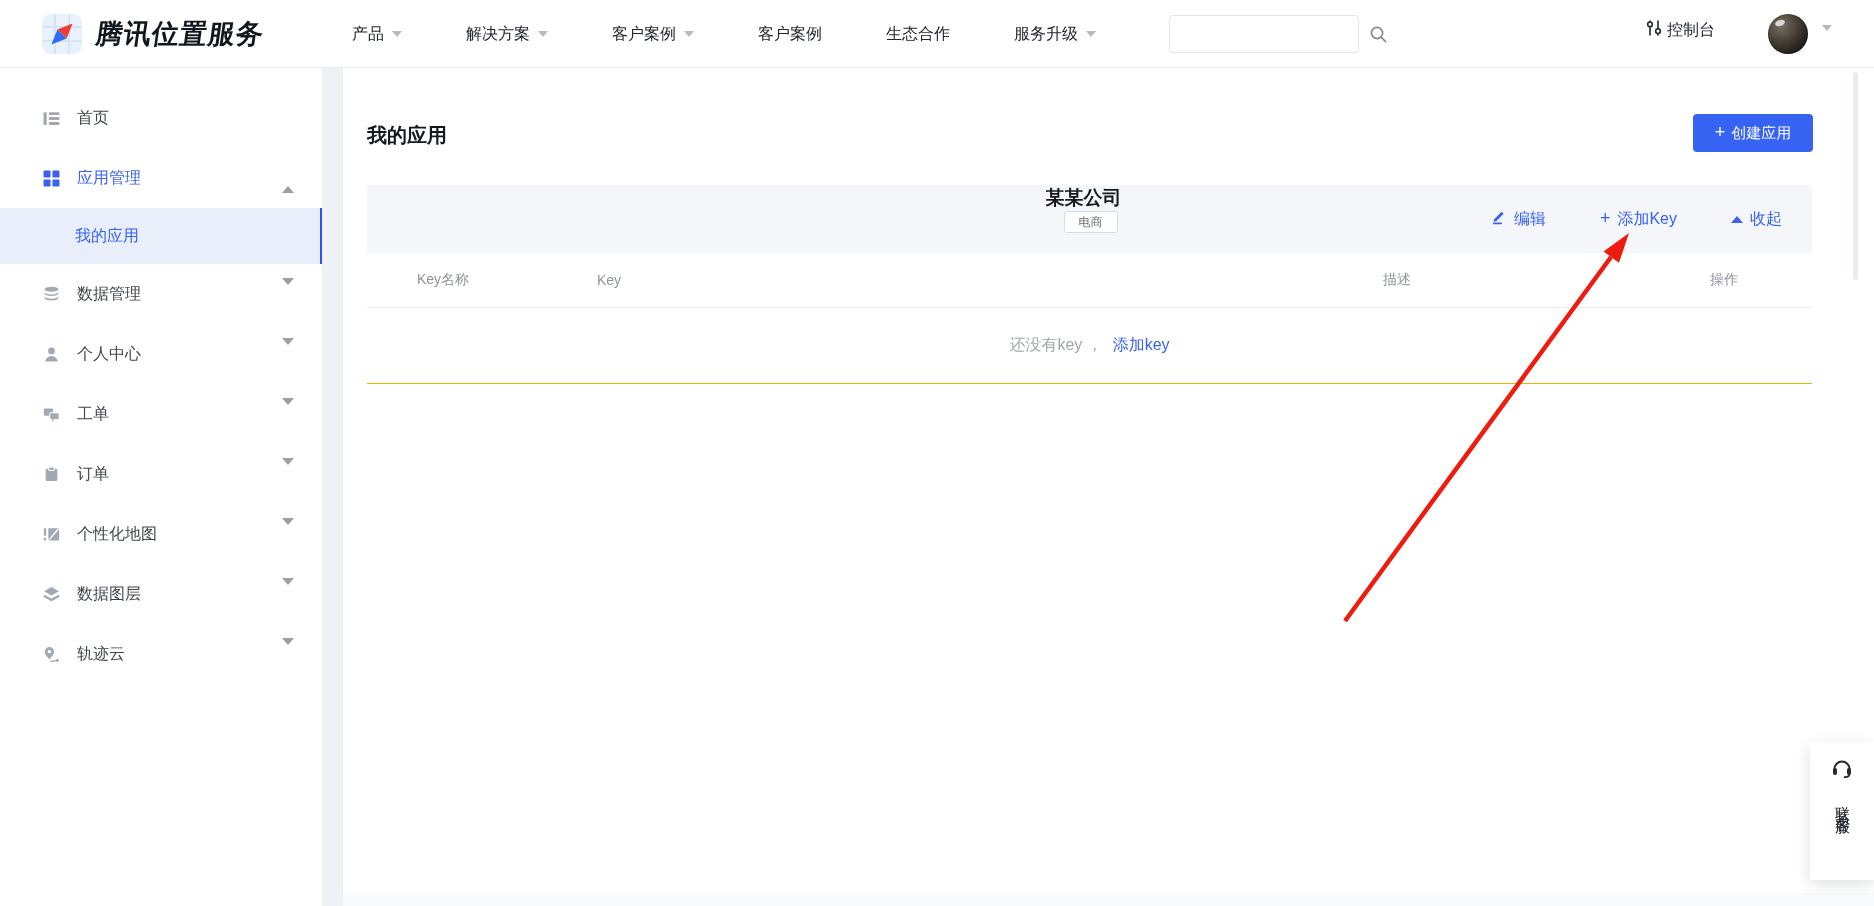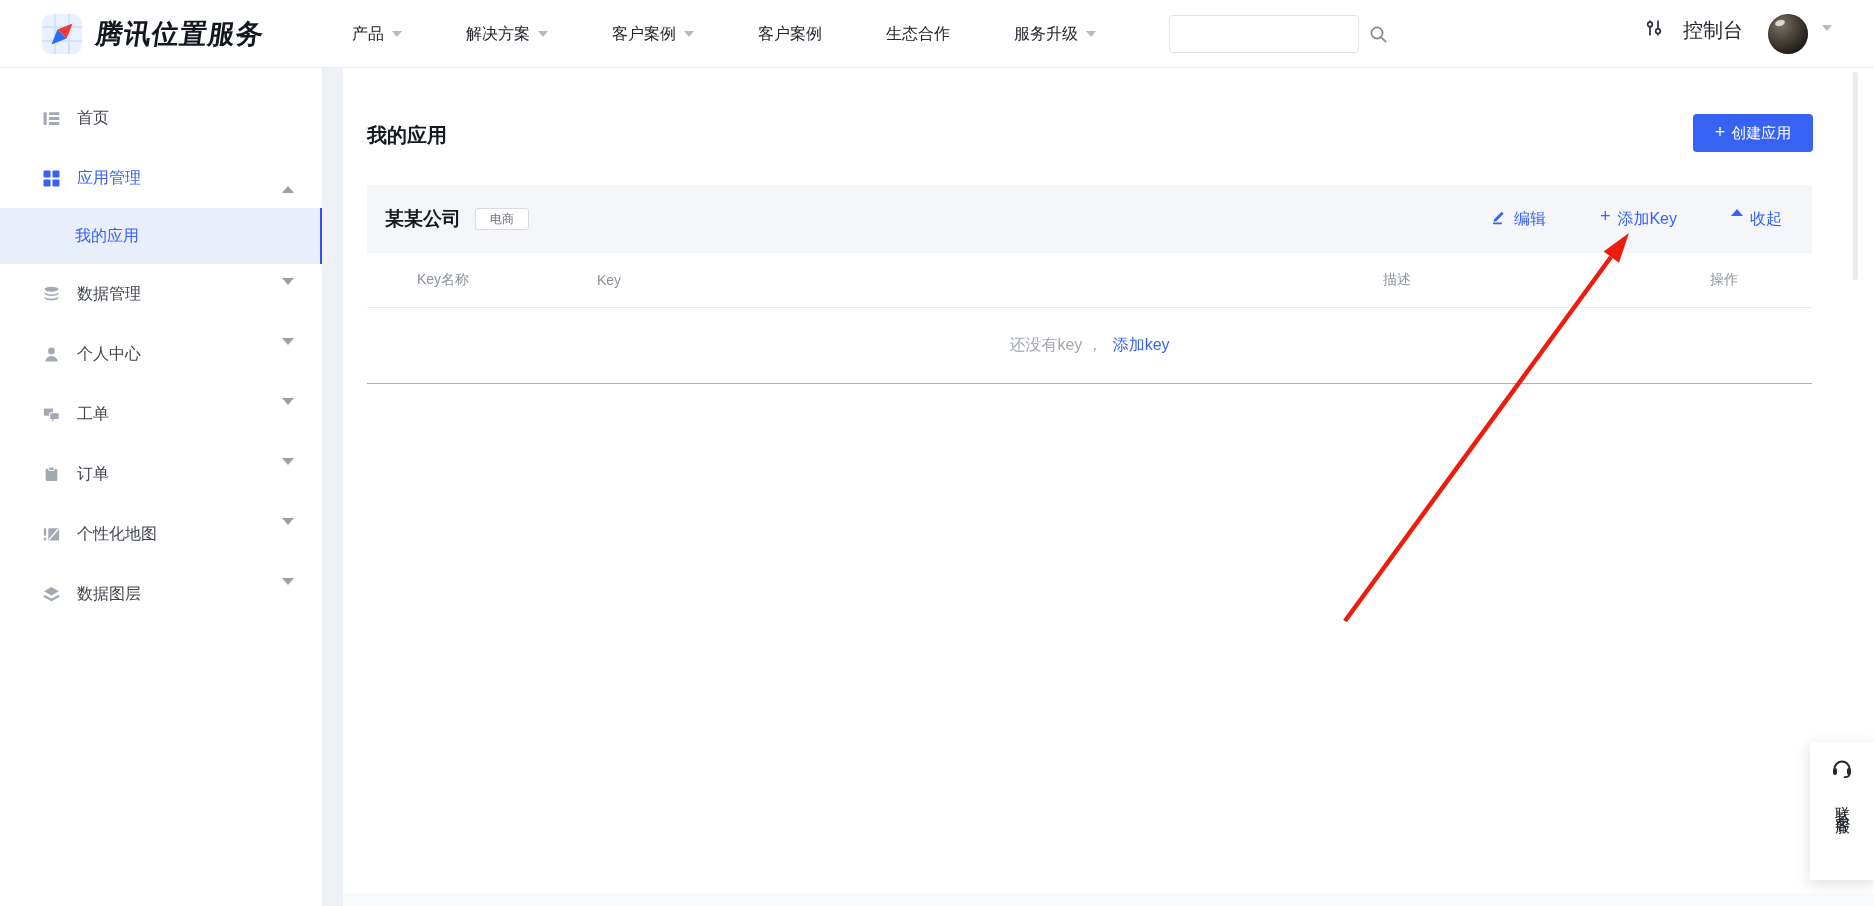--- a/index.html
+++ b/index.html
@@ -14,22 +14,22 @@
   .brand-name { font-size:27px; font-weight:800; color:#12161d; letter-spacing:1px;
                 transform:skewX(-8deg); }
   .nav-menu { position:absolute; left:352px; top:0; height:68px; display:flex; align-items:center; gap:64px; }
   .nav-item { display:flex; align-items:center; gap:8px; font-size:16px; color:#23272e; cursor:pointer; white-space:nowrap; }
   .caret-down-s { width:0; height:0; border-left:5px solid transparent; border-right:5px solid transparent;
                   border-top:6px solid #b6bac1; }
   .search-box { position:absolute; left:1169px; top:15px; width:190px; height:38px; border:1px solid #e2e5ea;
                 border-radius:4px; background:#fff; display:flex; align-items:center; }
   .search-box input { border:none; outline:none; flex:1; height:100%; padding:0 6px 0 12px; font-size:14px; background:transparent; }
   .search-icon { width:34px; display:flex; justify-content:center; align-items:center; }
-  .console { position:absolute; left:1645px; top:0; height:60px; display:flex; align-items:center; gap:20px;
-             font-size:20px; color:#23272e; cursor:pointer; }
+  .console { position:absolute; left:1645px; top:0; height:60px; display:flex; align-items:center; gap:4px;
+             font-size:16px; color:#23272e; cursor:pointer; }
   .avatar { position:absolute; left:1768px; top:14px; width:40px; height:40px; border-radius:50%;
             background:radial-gradient(circle at 32% 28%, #7a7164 0%, #4a443a 38%, #1d1a15 78%);
             box-shadow:inset 0 0 0 1px rgba(0,0,0,.15); }
   .avatar::after { content:""; position:absolute; left:7px; top:6px; width:10px; height:6px; border-radius:50%;
                    background:rgba(255,255,255,.75); transform:rotate(-18deg); }
   .avatar-caret { position:absolute; left:1822px; top:31px; }
 
   
   .sidebar { position:absolute; left:0; top:68px; width:323px; height:838px; background:#fff;
              border-right:1px solid #edeff3; padding-top:20px; z-index:2; }
@@ -45,26 +45,26 @@
   .sub-item.selected { background:#e9eefb; border-right:2px solid #2f54eb; }
   .sub-item.selected .si-label { color:#3a61f0; }
 
   
   .main { position:absolute; left:343px; top:68px; width:1531px; height:838px; background:#fff; }
   .page-title { position:absolute; left:24px; top:54px; font-size:20px; font-weight:700; color:#15191f; }
   .create-btn { position:absolute; left:1350px; top:46px; width:120px; height:38px; background:#3763f2; border:none;
                 border-radius:4px; color:#fff; font-size:15px; display:flex; align-items:center; justify-content:center;
                 gap:6px; cursor:pointer; font-family:inherit; }
   .app-card { position:absolute; left:24px; top:117px; width:1445px; }
-  .card-head { height:68px; background:#f4f6fa; display:flex; align-items:center; padding:0 30px 0 18px; position:relative; }
+  .card-head { height:68px; background:#f4f6fa; display:flex; align-items:center; padding:0 30px 0 18px; position:relative;flex-direction:column; }
   .app-name { font-size:19px; font-weight:700; color:#15191f; }
   .app-badge { margin-left:14px; font-size:12px; color:#6b7078; background:#fff; border:1px solid #d8dbe0;
                border-radius:3px; padding:4px 14px; line-height:1; }
   .card-actions { position:absolute; right:30px; top:0; height:68px; display:flex; align-items:center; gap:54px; }
-  .card-link { display:flex; gap:7px; color:#3a61f0; font-size:16px; cursor:pointer; white-space:nowrap; }
+  .card-link { display:flex; align-items:center; gap:7px; color:#3a61f0; font-size:16px; cursor:pointer; white-space:nowrap; }
   .plus-glyph { font-size:18px; line-height:1; margin-top:-2px; }
   .tri-up-blue { width:0; height:0; border-left:6px solid transparent; border-right:6px solid transparent; border-bottom:7px solid #3a61f0; }
   .thead { height:55px; display:flex; align-items:center; border-bottom:1px solid #e9ebef; font-size:14px; color:#8d939c; }
   .th-1 { margin-left:50px; width:180px; }
   .th-2 { width:786px; }
   .th-3 { width:327px; }
   .th-4 { flex:1; }
   .empty-row { height:76px; display:flex; align-items:center; justify-content:center; border-bottom:1px solid #eab308;
                font-size:16px; }
   .empty-text { color:#a2a7ae; }
@@ -246,20 +246,32 @@
       <span class="si-icon">
         <svg width="17" height="17" viewBox="0 0 16 16">
           <polygon points="8,1 15,5 8,9 1,5" fill="#a3a9b2"></polygon>
           <path d="M1.6 9.6 L8 13.2 L14.4 9.6" stroke="#a3a9b2" stroke-width="2.2" fill="none" stroke-linecap="round" stroke-linejoin="round"></path>
         </svg>
       </span>
       <span class="si-label">数据图层</span>
       <span class="side-caret"><span class="tri-down"></span></span>
     </div>
 
+    <div class="side-item">
+      <span class="si-icon">
+        <svg width="17" height="17" viewBox="0 0 16 16">
+          <path d="M6 1 a4.4 4.4 0 0 1 4.4 4.4 c0 2.9 -4.4 7 -4.4 7 s-4.4 -4.1 -4.4 -7 A4.4 4.4 0 0 1 6 1 Z" fill="#a3a9b2"></path>
+          <circle cx="6" cy="5.3" r="1.6" fill="#fff"></circle>
+          <path d="M7.5 14.2 C9.5 15.4 11 13.2 13 13.6" stroke="#a3a9b2" stroke-width="1.3" fill="none" stroke-linecap="round"></path>
+          <circle cx="13.6" cy="13.6" r="1.4" fill="#a3a9b2"></circle>
+        </svg>
+      </span>
+      <span class="si-label">轨迹云</span>
+      <span class="side-caret"><span class="tri-down"></span></span>
+    </div>
   </div>
 
   <div class="main">
     <div class="page-title">我的应用</div>
 
     <button class="create-btn">
       <span class="plus-glyph">+</span>
       <span>创建应用</span>
     </button>
 

